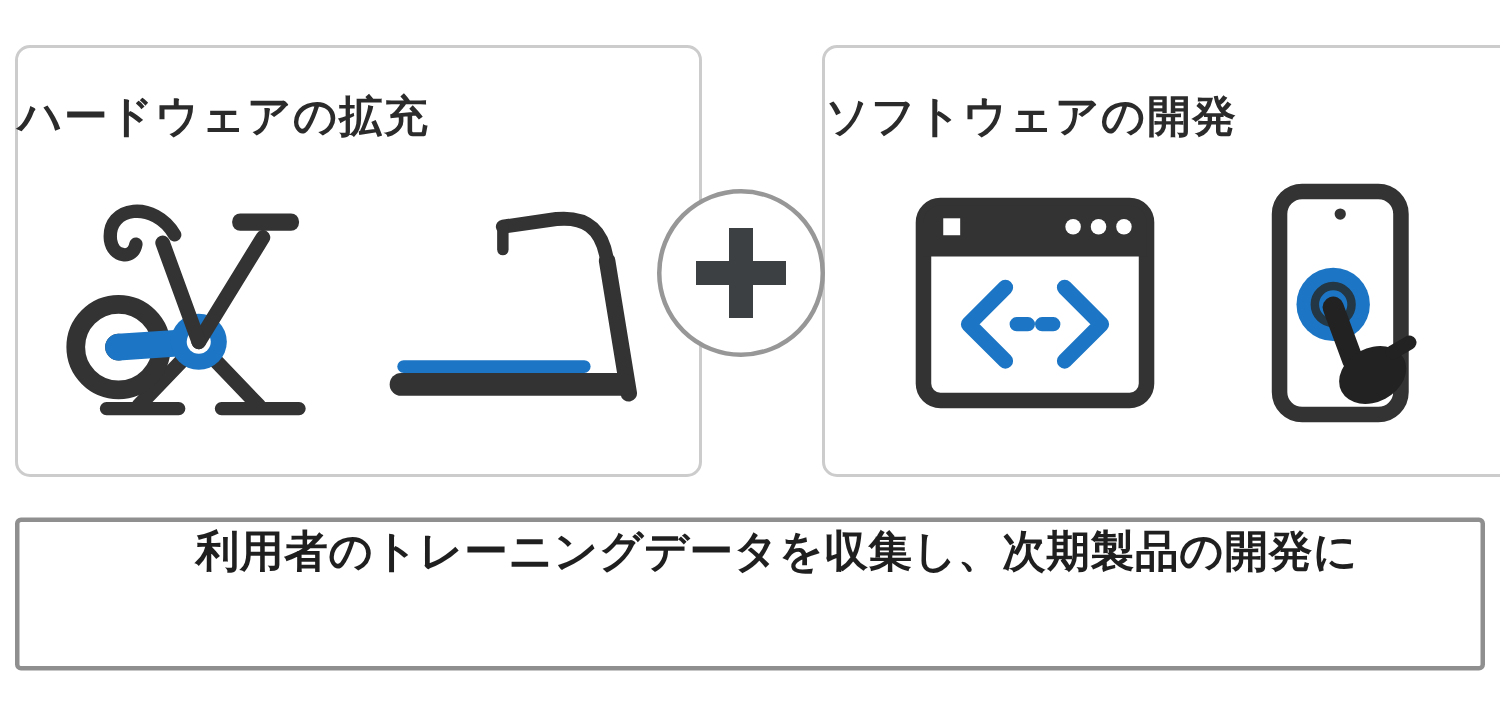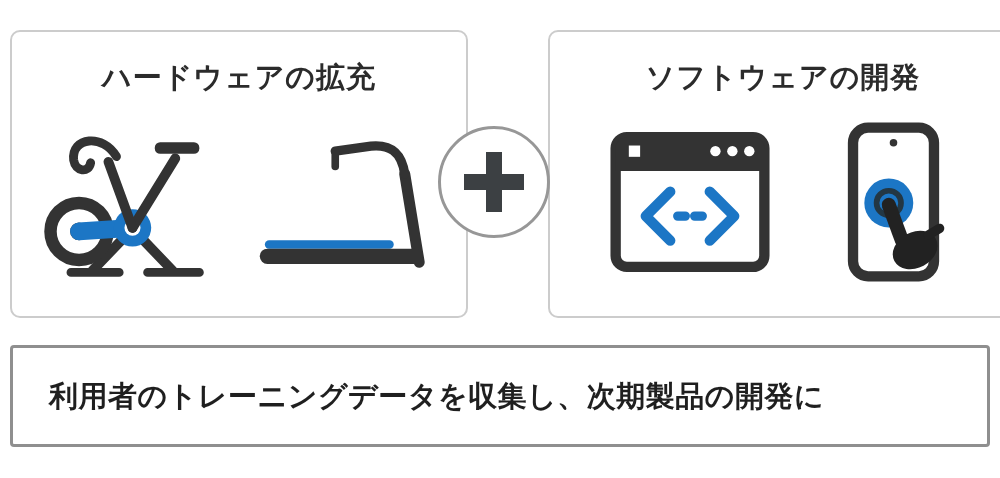--- a/index.html
+++ b/index.html
@@ -18,21 +18,21 @@
     height: 288px;
     background: #ffffff;
     border: 2px solid #cccccc;
     border-radius: 10px;
   }
   .panel-left  { left: 10px;  width: 458px; }
   .panel-right { left: 548px; width: 470px; }
 
   .panel-title {
     margin-top: 26px;
-    text-align: center;
+    text-align: left;
     font-size: 29px;
     font-weight: bold;
     color: #2b2b2b;
     letter-spacing: 1px;
   }
 
   .icon-row {
     display: flex;
     justify-content: space-evenly;
     align-items: center;
@@ -67,21 +67,21 @@
   .description-box {
     position: absolute;
     left: 10px;
     top: 345px;
     width: 980px;
     height: 102px;
     border: 3px solid #8f8f8f;
     border-radius: 4px;
     background: #ffffff;
     display: flex;
-    flex-direction: column;
+    flex-direction: row;
     justify-content: center;
     padding-left: 36px;
   }
   .description-line {
     font-size: 29px;
     font-weight: bold;
     color: #1f1f1f;
     line-height: 1.38;
     letter-spacing: 0.5px;
     white-space: nowrap;

